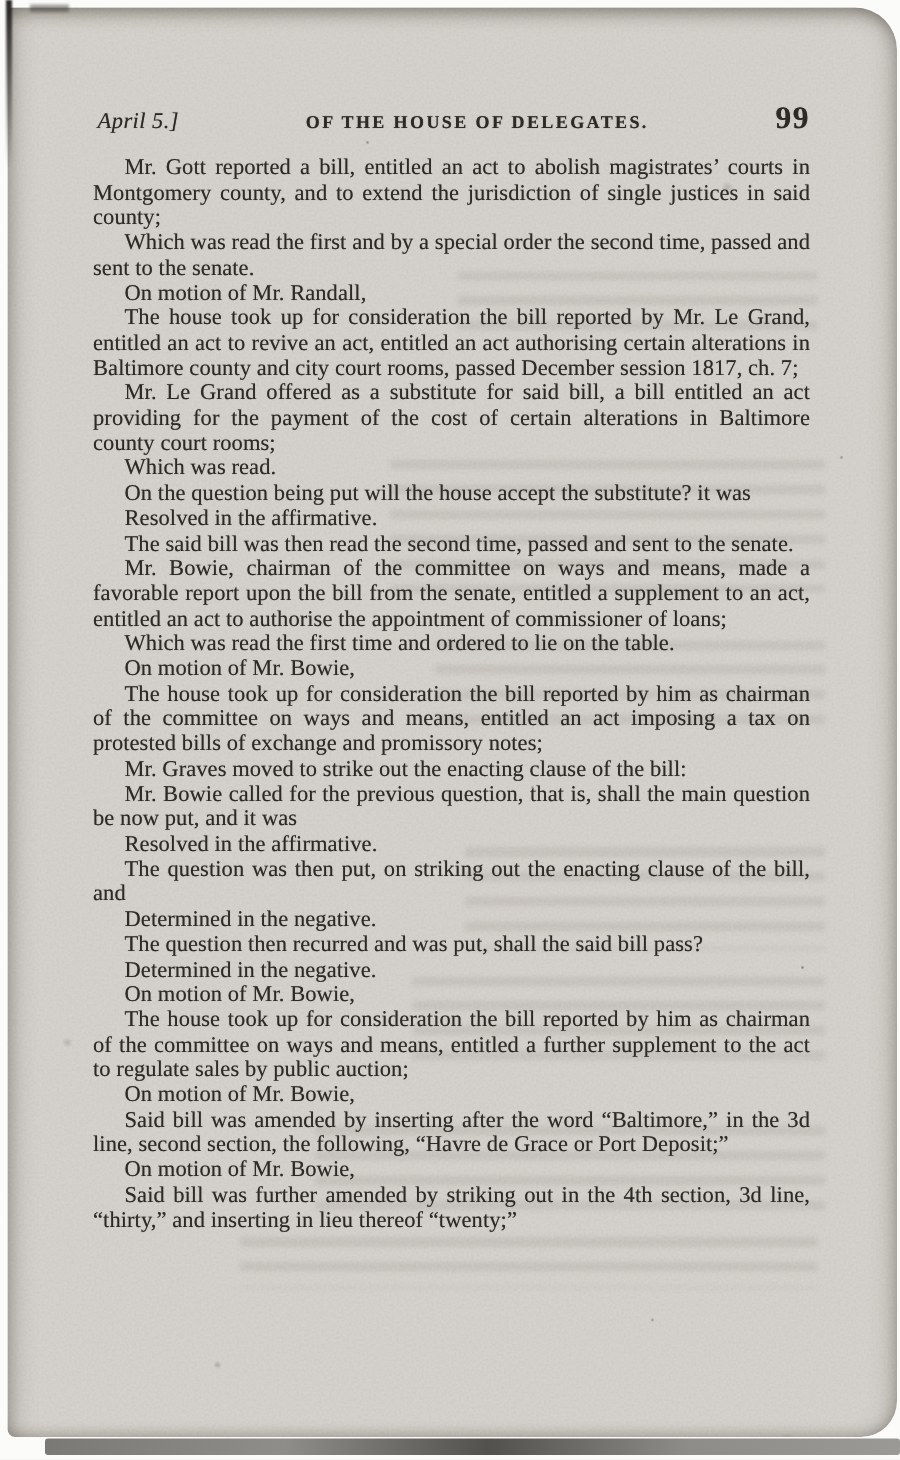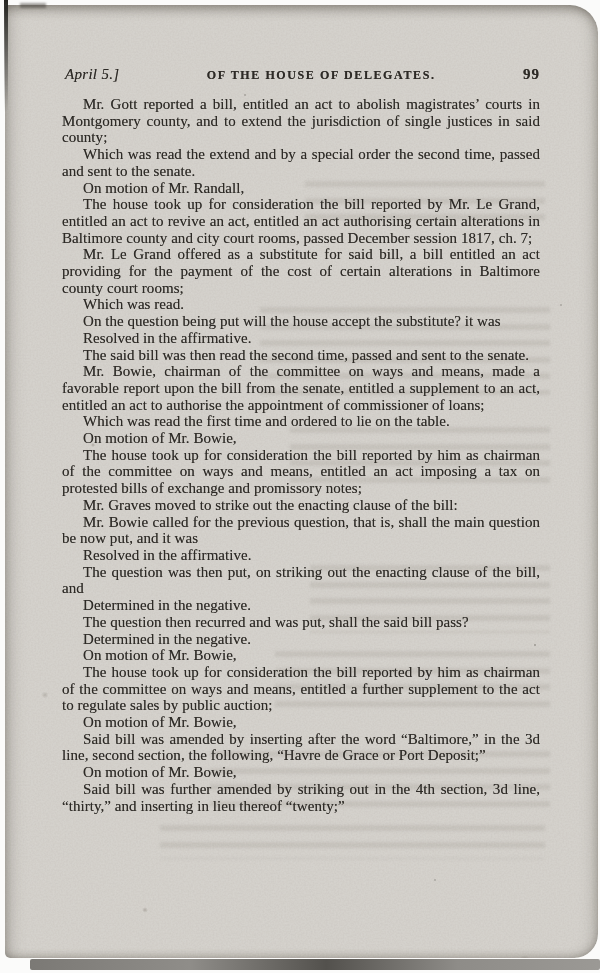--- a/index.html
+++ b/index.html
@@ -91,21 +91,21 @@
   }
   .header .date{
     font-style:italic;font-size:15px;letter-spacing:.3px;
     text-shadow:0 0 .5px rgba(46,43,39,.6);
   }
   .header .title{
     font-weight:bold;font-size:12px;letter-spacing:1.6px;
     text-shadow:0 0 .6px rgba(46,43,39,.7);
   }
   .header .pagenum{
-    font-weight:bold;font-size:15px;letter-spacing:1px;
+    font-weight:bold;font-size:21px;letter-spacing:1px;
     text-shadow:0 0 .5px rgba(46,43,39,.6);
   }
   .body-text{
     position:relative;
     margin:0 58px 0 57px;
     color:var(--ink,#2e2b27);
     font-size:15px;line-height:16.7px;
     text-align:justify;
     text-shadow:0 0 .5px rgba(46,43,39,.55);
     letter-spacing:.05px;
@@ -131,21 +131,21 @@
     <div class="ghost g7"></div>
 
     <div class="header">
       <span class="date">April 5.]</span>
       <span class="title">OF THE HOUSE OF DELEGATES.</span>
       <span class="pagenum">99</span>
     </div>
 
     <div class="body-text">
       <p>Mr. Gott reported a bill, entitled an act to abolish magistrates’ courts in Montgomery county, and to extend the jurisdiction of single justices in said county;</p>
-      <p>Which was read the extend and by a special order the second time, passed and sent to the senate.</p>
+      <p>Which was read the first and by a special order the second time, passed and sent to the senate.</p>
       <p>On motion of Mr. Randall,</p>
       <p>The house took up for consideration the bill reported by Mr. Le Grand, entitled an act to revive an act, entitled an act authorising certain alterations in Baltimore county and city court rooms, passed December session 1817, ch. 7;</p>
       <p>Mr. Le Grand offered as a substitute for said bill, a bill entitled an act providing for the payment of the cost of certain alterations in Baltimore county court rooms;</p>
       <p>Which was read.</p>
       <p>On the question being put will the house accept the substitute? it was</p>
       <p>Resolved in the affirmative.</p>
       <p>The said bill was then read the second time, passed and sent to the senate.</p>
       <p>Mr. Bowie, chairman of the committee on ways and means, made a favorable report upon the bill from the senate, entitled a supplement to an act, entitled an act to authorise the appointment of commissioner of loans;</p>
       <p>Which was read the first time and ordered to lie on the table.</p>
       <p>On motion of Mr. Bowie,</p>

